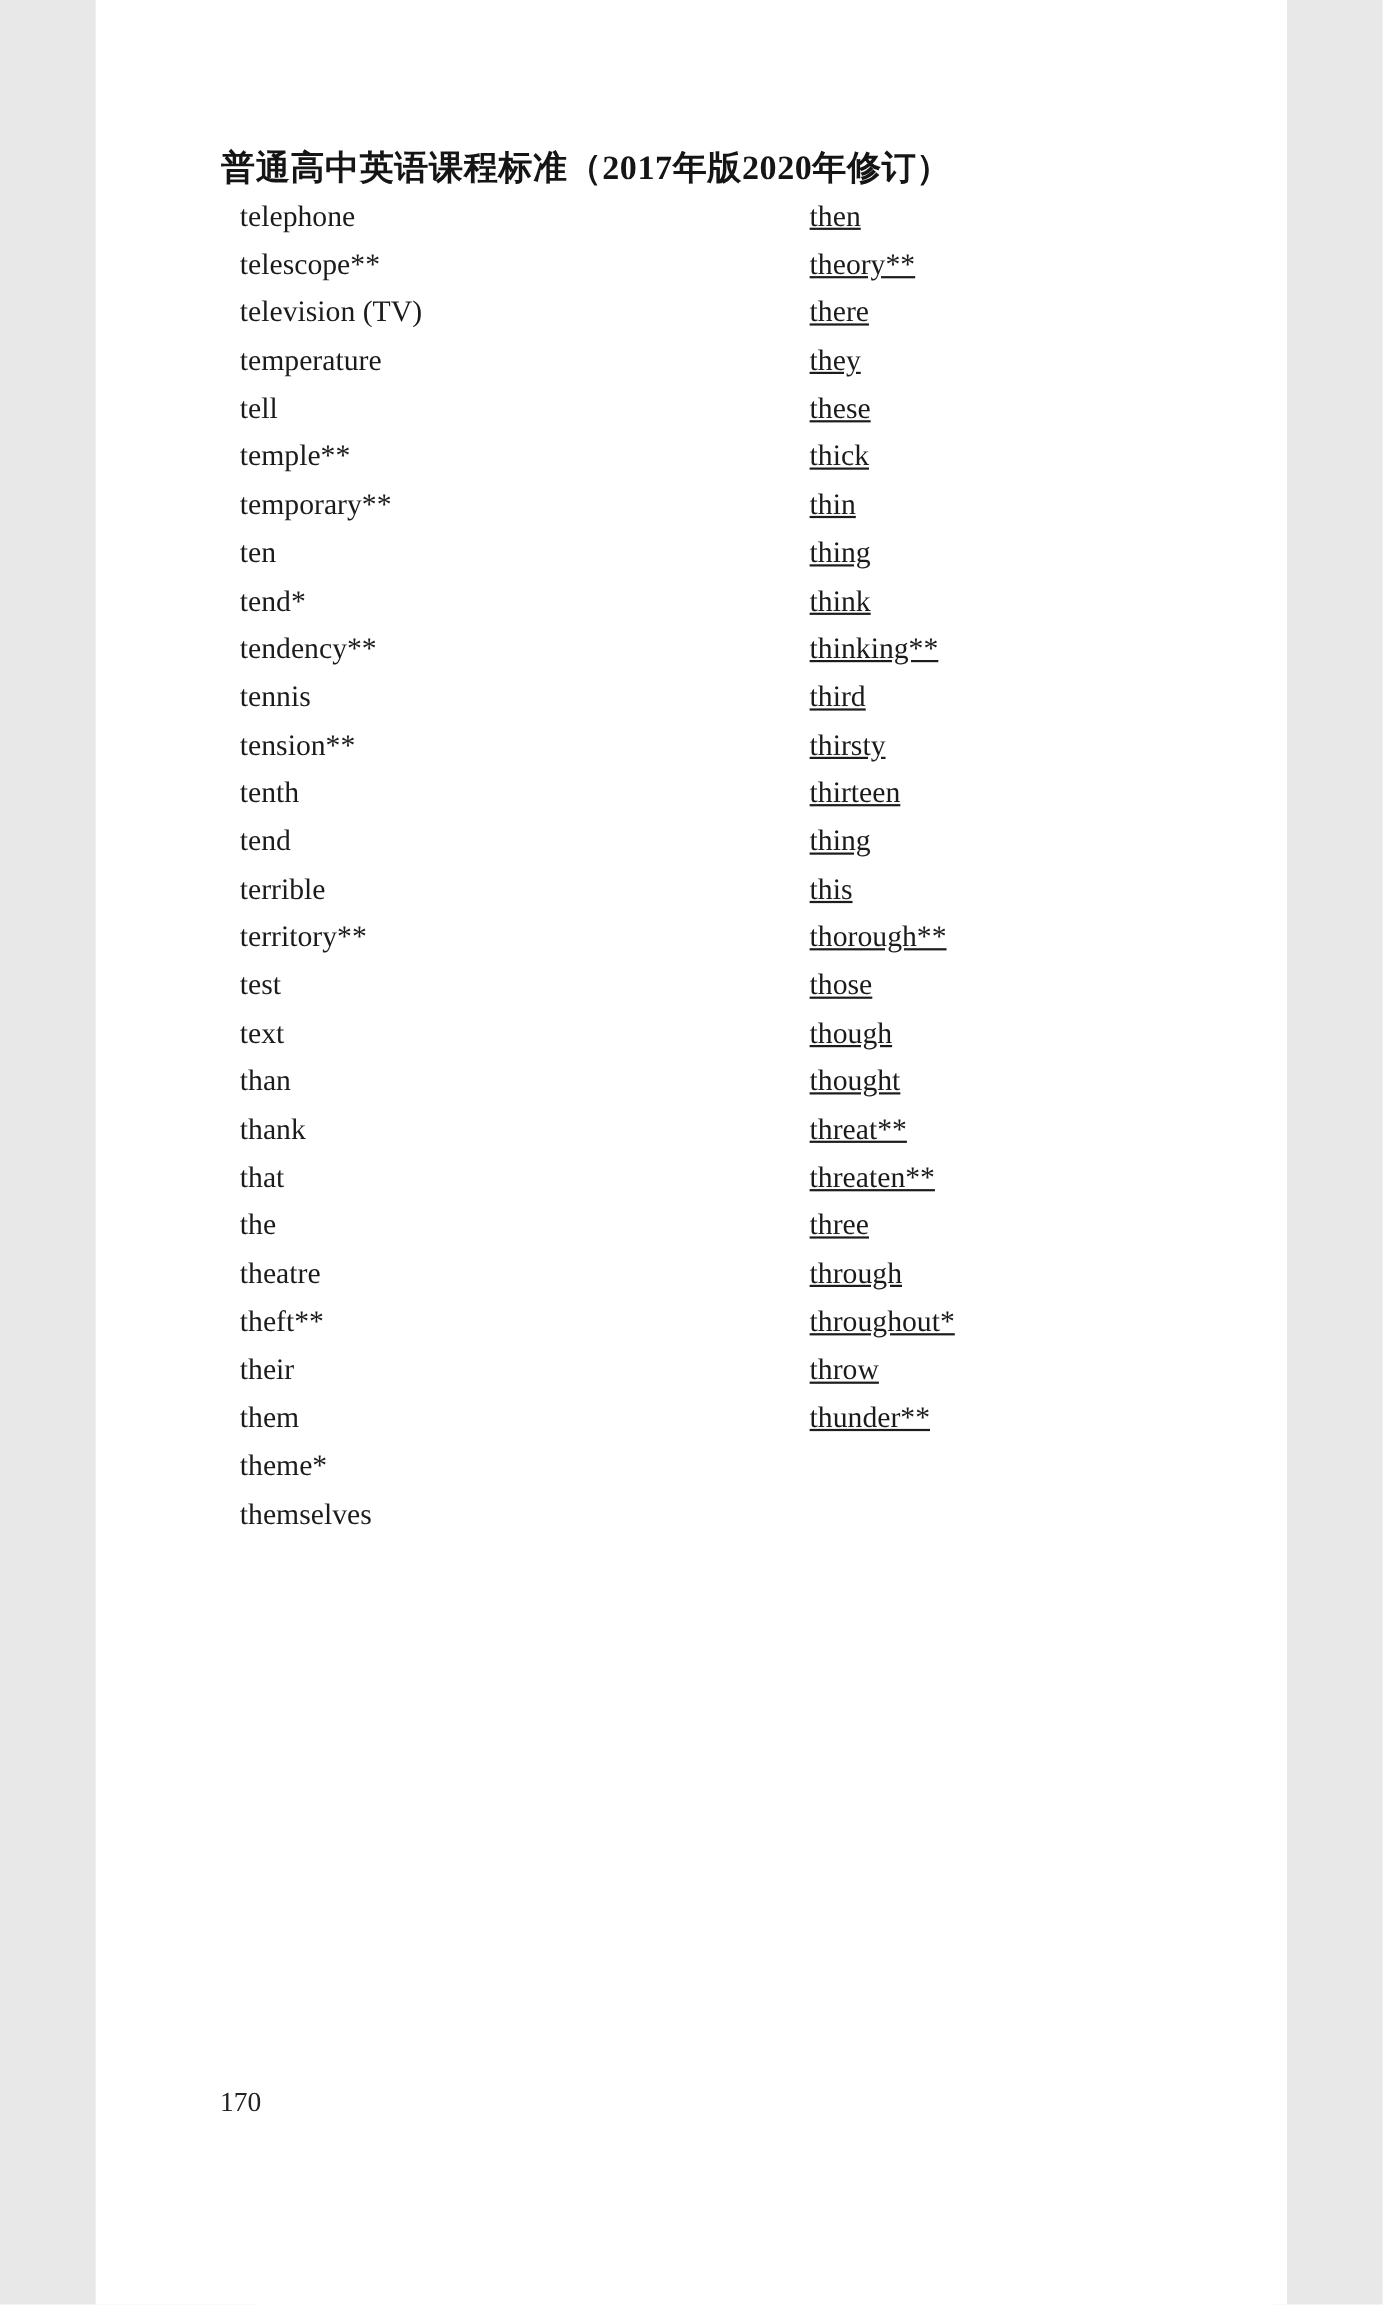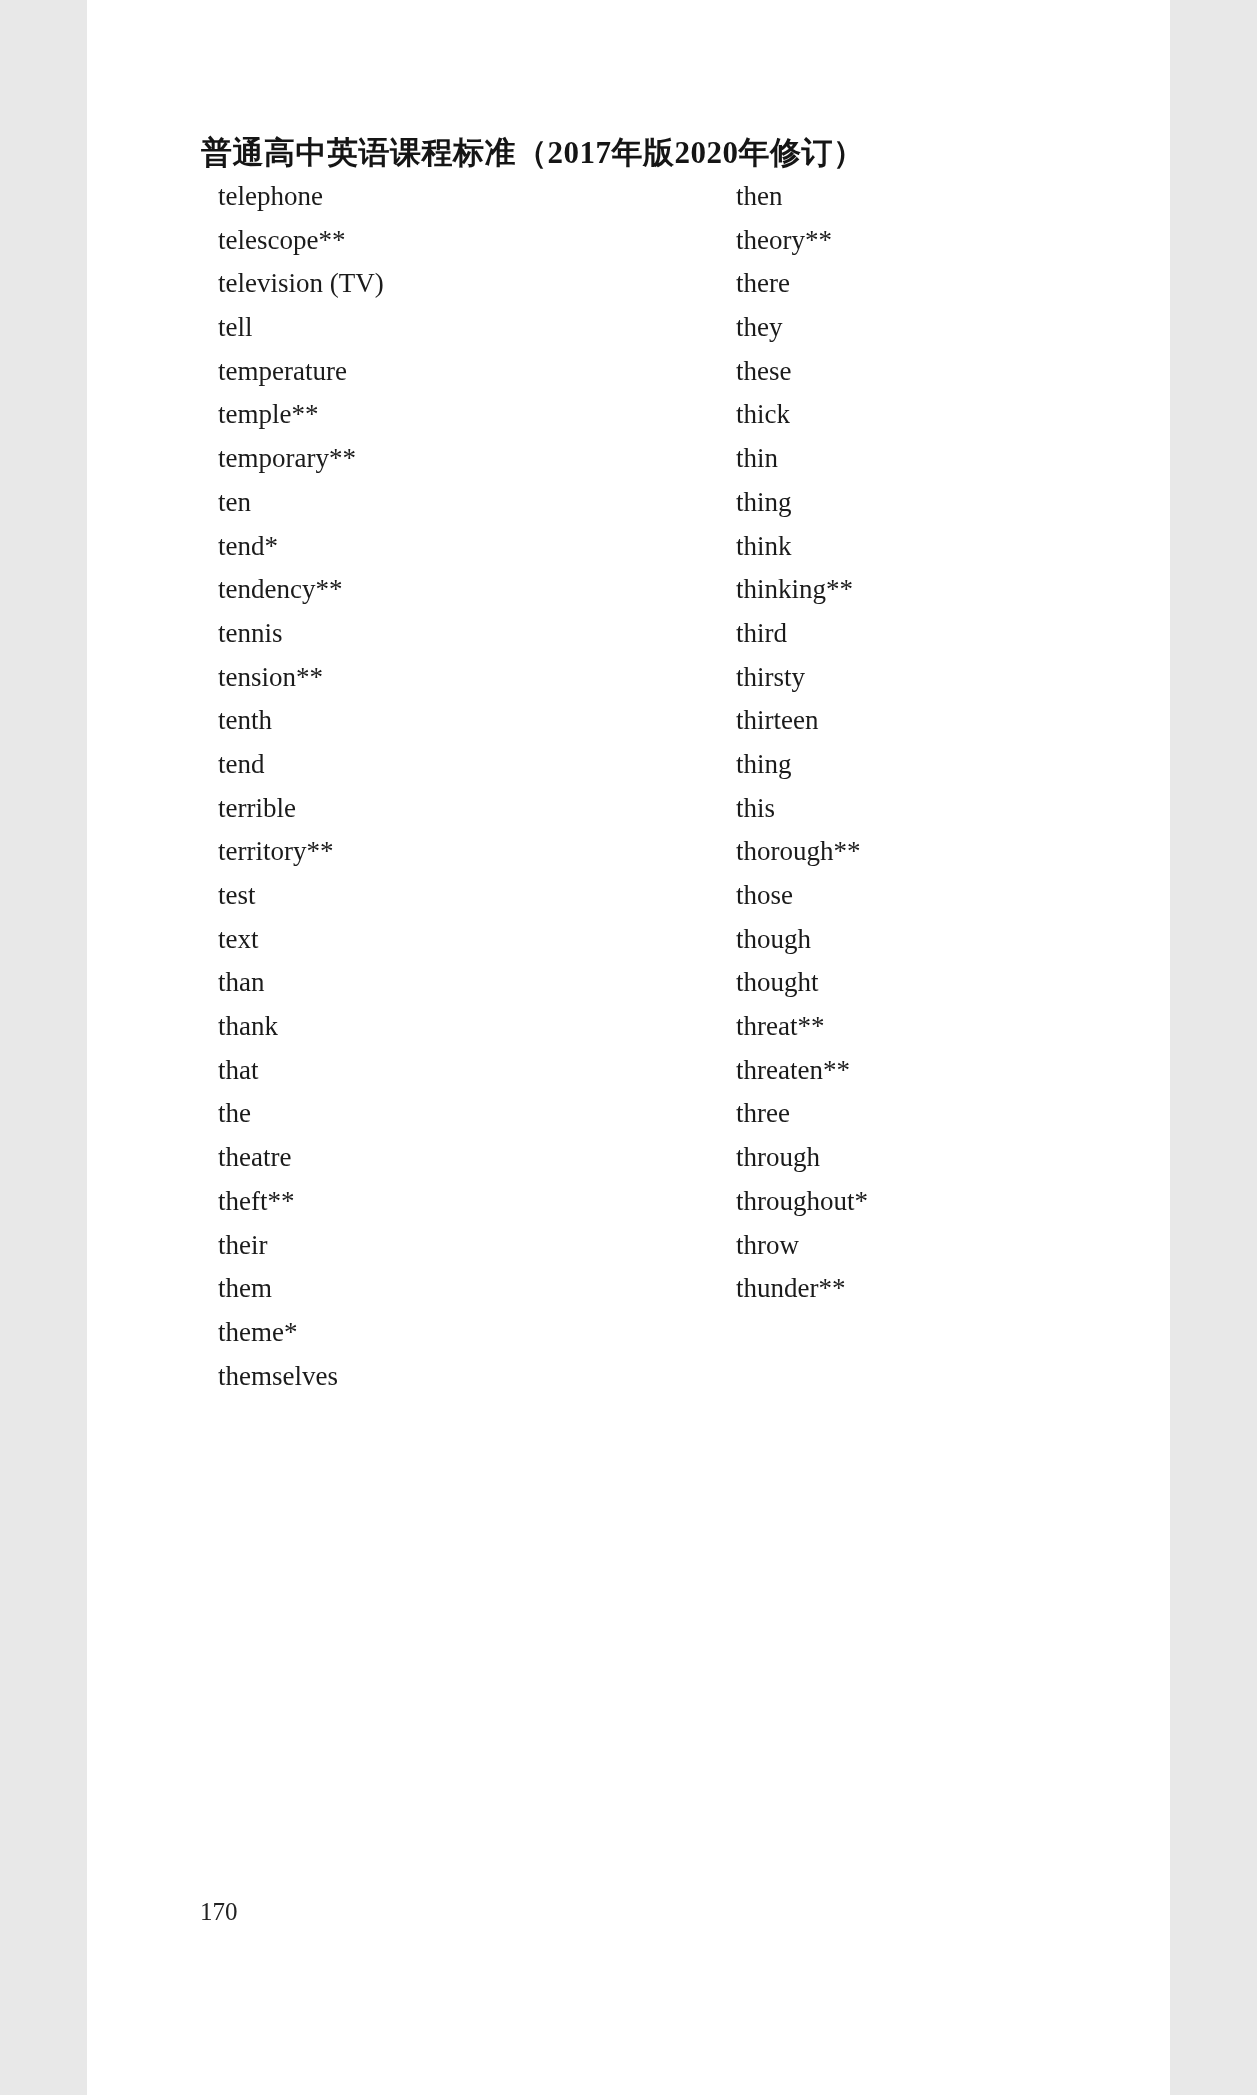--- a/index.html
+++ b/index.html
@@ -27,21 +27,21 @@
     font-family: "Liberation Serif", "DejaVu Serif", serif;
     white-space: nowrap;
   }
   .word-col {
     position: absolute;
     top: 175px;
     width: 430px;
     margin-left: 16px;
   }
   .word-col-left  { left: 115px; }
-  .word-col-right { left: 633px; }
+  .word-col-right { left: 633px; text-decoration: underline; }
   .word-item {
     height: 43.7px;
     line-height: 43.7px;
     font-size: 27px;
     color: #1b1b1b;
     white-space: nowrap;
     font-family: "Liberation Serif", "DejaVu Serif", serif;
   }
   .page-number {
     position: absolute;
@@ -57,22 +57,22 @@
 <body>
 
 <div class="page">
 
   <div class="header-title">普通高中英语课程标准（2017年版2020年修订）</div>
 
   <div class="word-col word-col-left">
     <div class="word-item">telephone</div>
     <div class="word-item">telescope**</div>
     <div class="word-item">television (TV)</div>
+    <div class="word-item">temperature</div>
     <div class="word-item">tell</div>
-    <div class="word-item">temperature</div>
     <div class="word-item">temple**</div>
     <div class="word-item">temporary**</div>
     <div class="word-item">ten</div>
     <div class="word-item">tend*</div>
     <div class="word-item">tendency**</div>
     <div class="word-item">tennis</div>
     <div class="word-item">tension**</div>
     <div class="word-item">tenth</div>
     <div class="word-item">tend</div>
     <div class="word-item">terrible</div>

